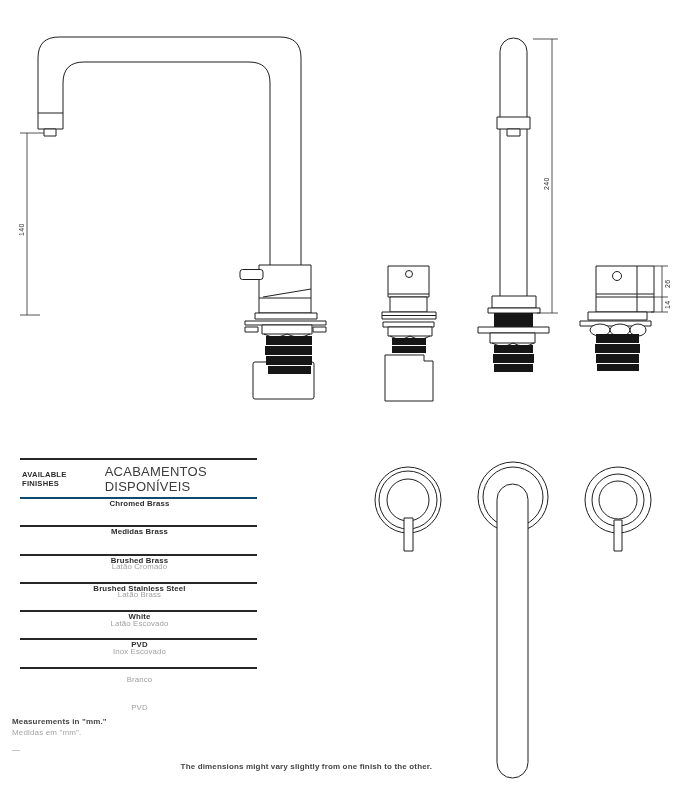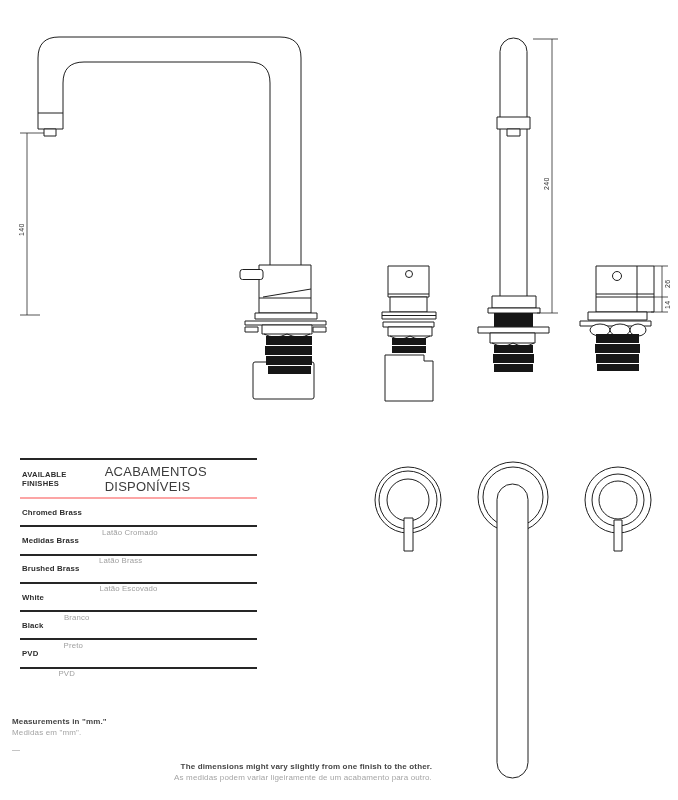--- a/index.html
+++ b/index.html
@@ -16,27 +16,27 @@
   .dim { stroke:#2a2a2a; stroke-width:0.8; fill:none; }
   .dimtxt { font-size:7px; fill:#2f2f2f; letter-spacing:0.3px; }
 
   
   .finishes {
     position:absolute; left:20px; top:458px; width:237px;
     border-top:2px solid #262626;
   }
   .fin-head {
     height:39px; display:flex; align-items:center; gap:16px;
-    border-bottom:2px solid #fca5a5; padding-left:2px;
+    border-bottom:2px solid #0c4a6e; padding-left:2px;
   }
   .fin-head .en { font-size:7.6px; font-weight:bold; color:#2d2d2d; letter-spacing:0.25px; }
   .fin-head .pt { font-size:13px; color:#3c3c3c; letter-spacing:0.25px; }
   .fin-row {
-    height:28.3px; display:flex; align-items:center; gap:20px;
-    border-bottom:2px solid #262626; padding-left:2px;
+    height:28.3px; display:flex; align-items:center; gap:14px;
+    border-bottom:2px solid #262626; padding-left:2px;flex-direction:column;
   }
   .fin-row .en { font-size:7.8px; font-weight:bold; color:#2d2d2d; letter-spacing:0.15px; }
   .fin-row .pt { font-size:7.8px; color:#a0a0a0; letter-spacing:0.15px;margin-top:40px; }
 
   
   .notes { position:absolute; left:12px; top:716px; width:420px; }
   .note-b { font-size:8px; font-weight:bold; color:#454545; line-height:11px; letter-spacing:0.15px; }
   .note-g { font-size:8px; color:#a5a5a5; line-height:11px; letter-spacing:0.15px; }
   .note-dash { font-size:8px; color:#8d8d8d; margin:7px 0 7px 0; }
   .notes .block2 { margin-top:0px;text-align:right; }
@@ -185,36 +185,35 @@
     </div>
     <div class="fin-row">
       <span class="en">Medidas Brass</span>
       <span class="pt">Latão Brass</span>
     </div>
     <div class="fin-row">
       <span class="en">Brushed Brass</span>
       <span class="pt">Latão Escovado</span>
     </div>
     <div class="fin-row">
+      <span class="en">Brushed Stainless Steel</span>
+      <span class="pt">Inox Escovado</span>
+    </div>
+    <div class="fin-row">
       <span class="en">White</span>
       <span class="pt">Branco</span>
-    </div>
-    <div class="fin-row">
-      <span class="en">Black</span>
-      <span class="pt">Preto</span>
     </div>
     <div class="fin-row">
       <span class="en">PVD</span>
       <span class="pt">PVD</span>
     </div>
   </div>
 
   <div class="notes">
     <div class="note-b">Measurements in "mm."</div>
     <div class="note-g">Medidas em "mm".</div>
     <div class="note-dash">—</div>
     <div class="block2">
       <div class="note-b">The dimensions might vary slightly from one finish to the other.</div>
-      <div class="note-g">As medidas podem variar ligeiramente de um acabamento para outro.</div>
     </div>
   </div>
 
 </div>
 
 </body></html>

